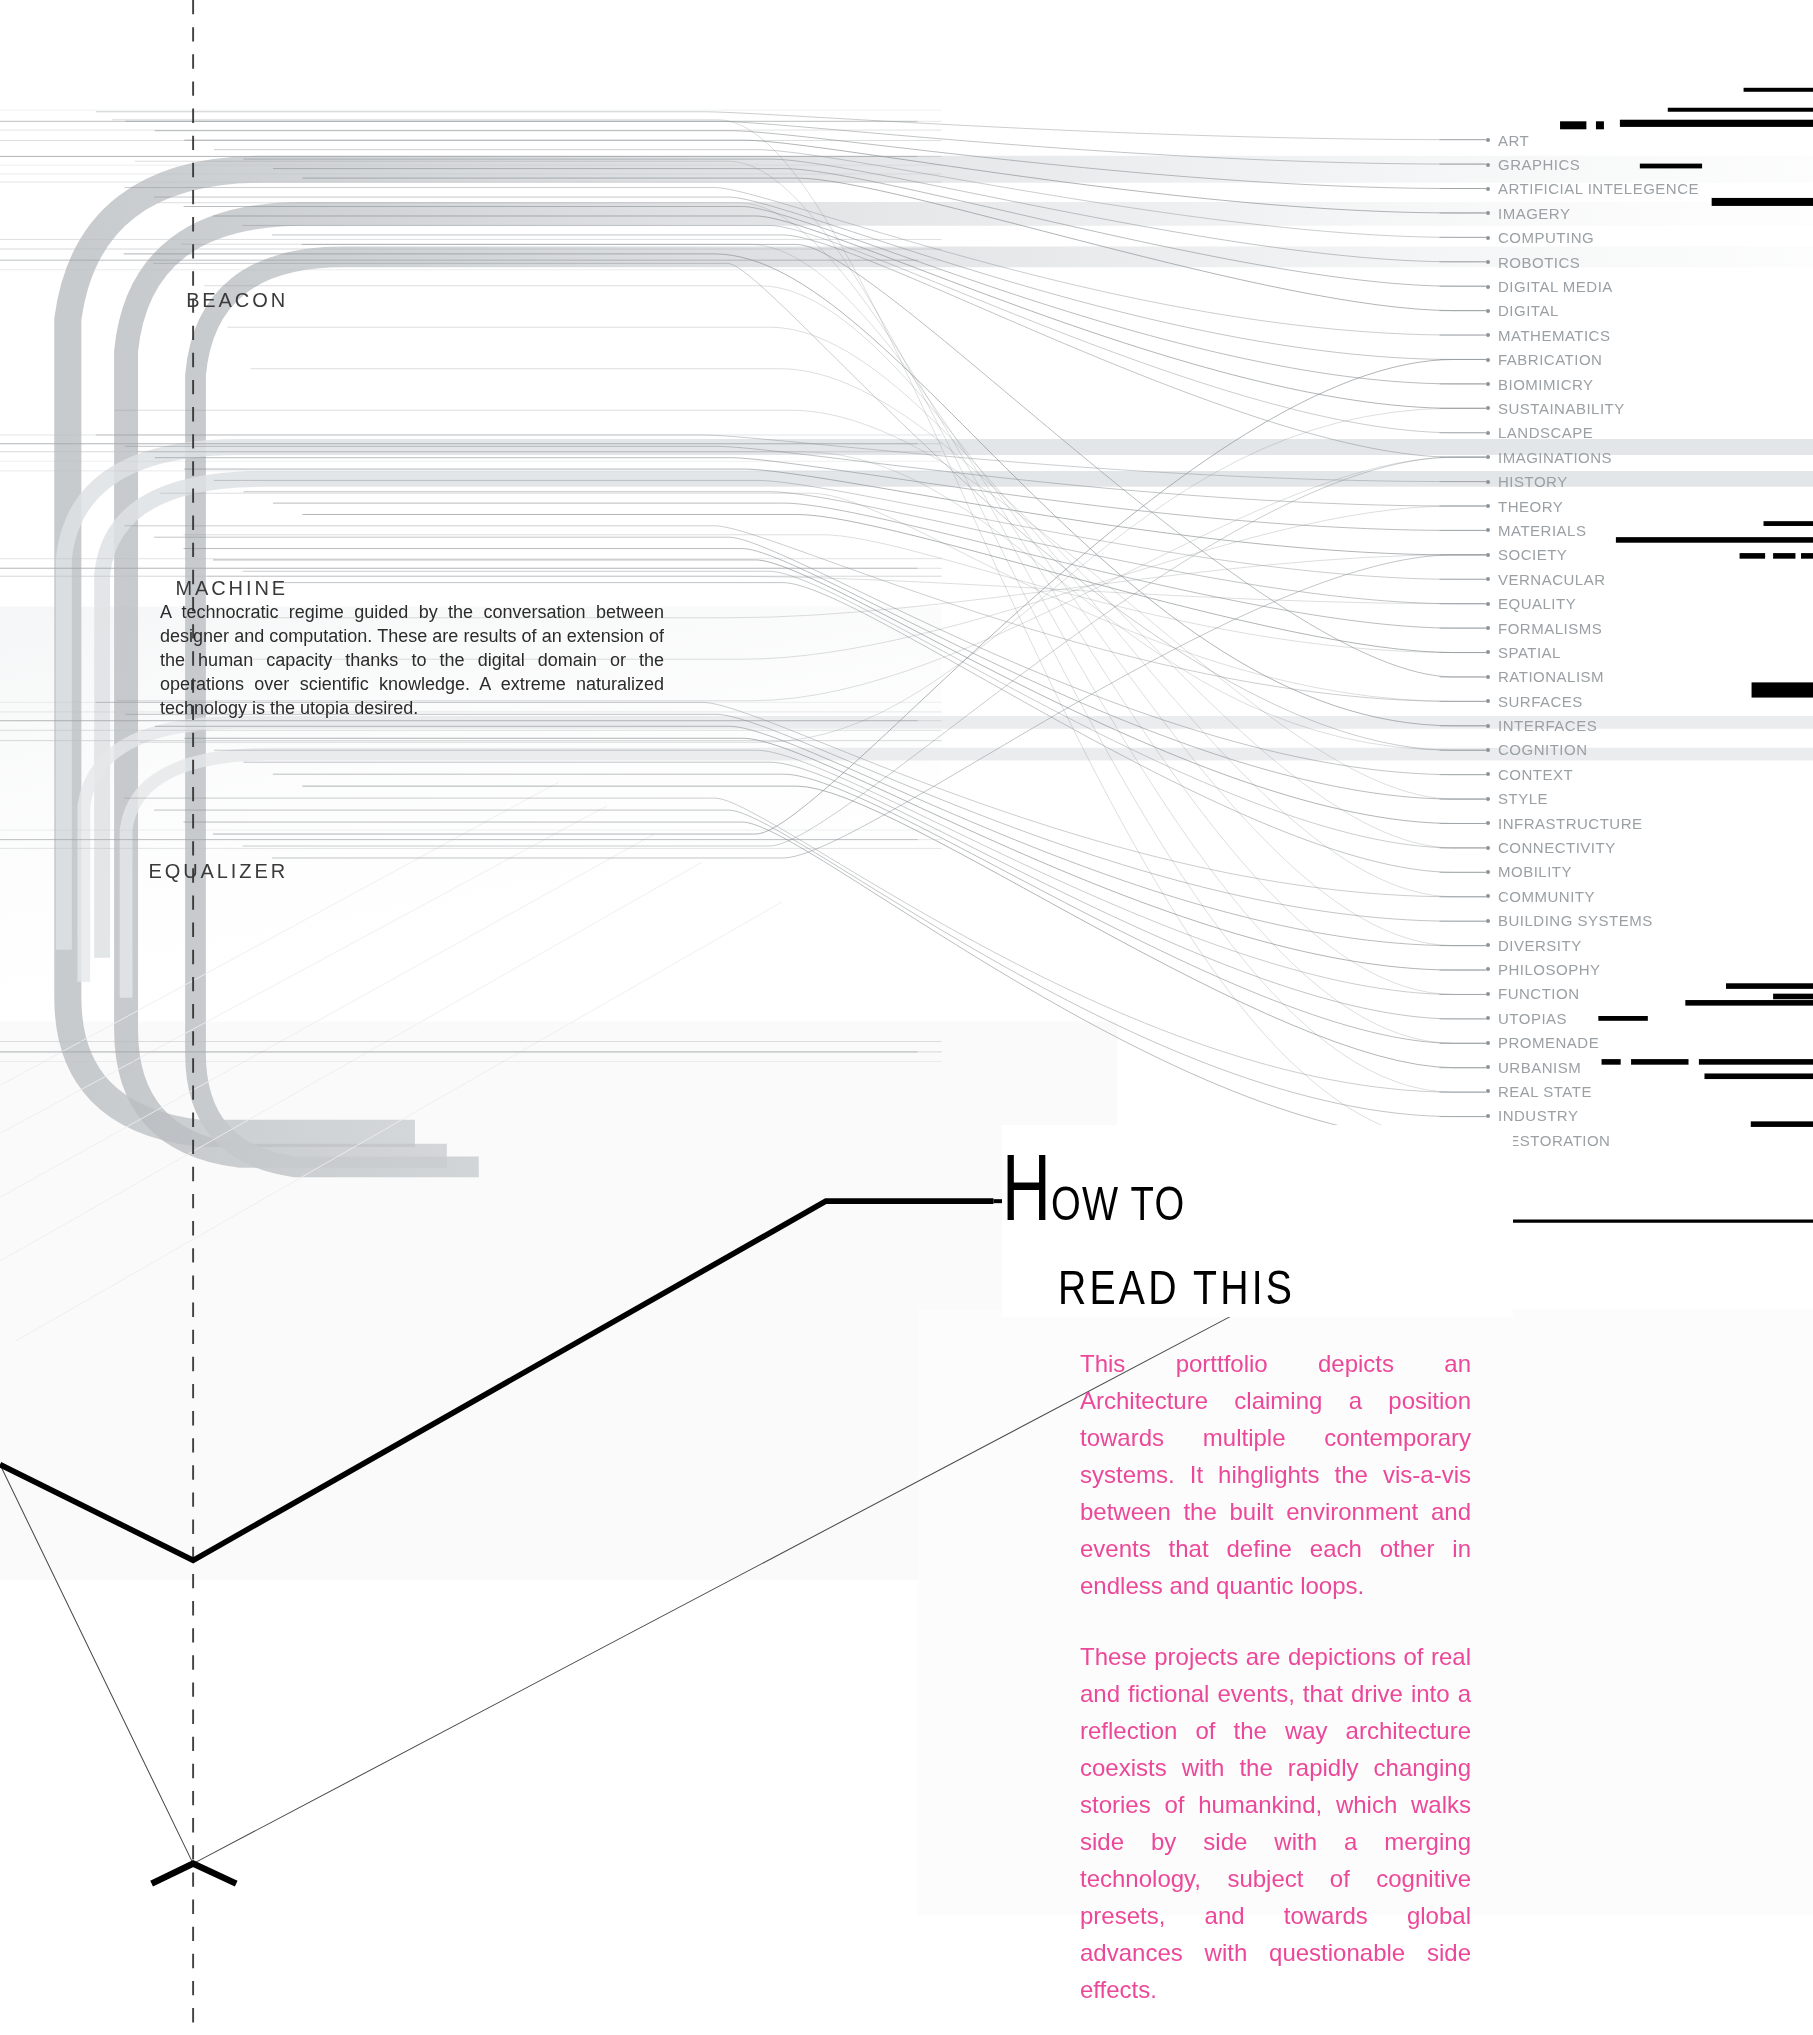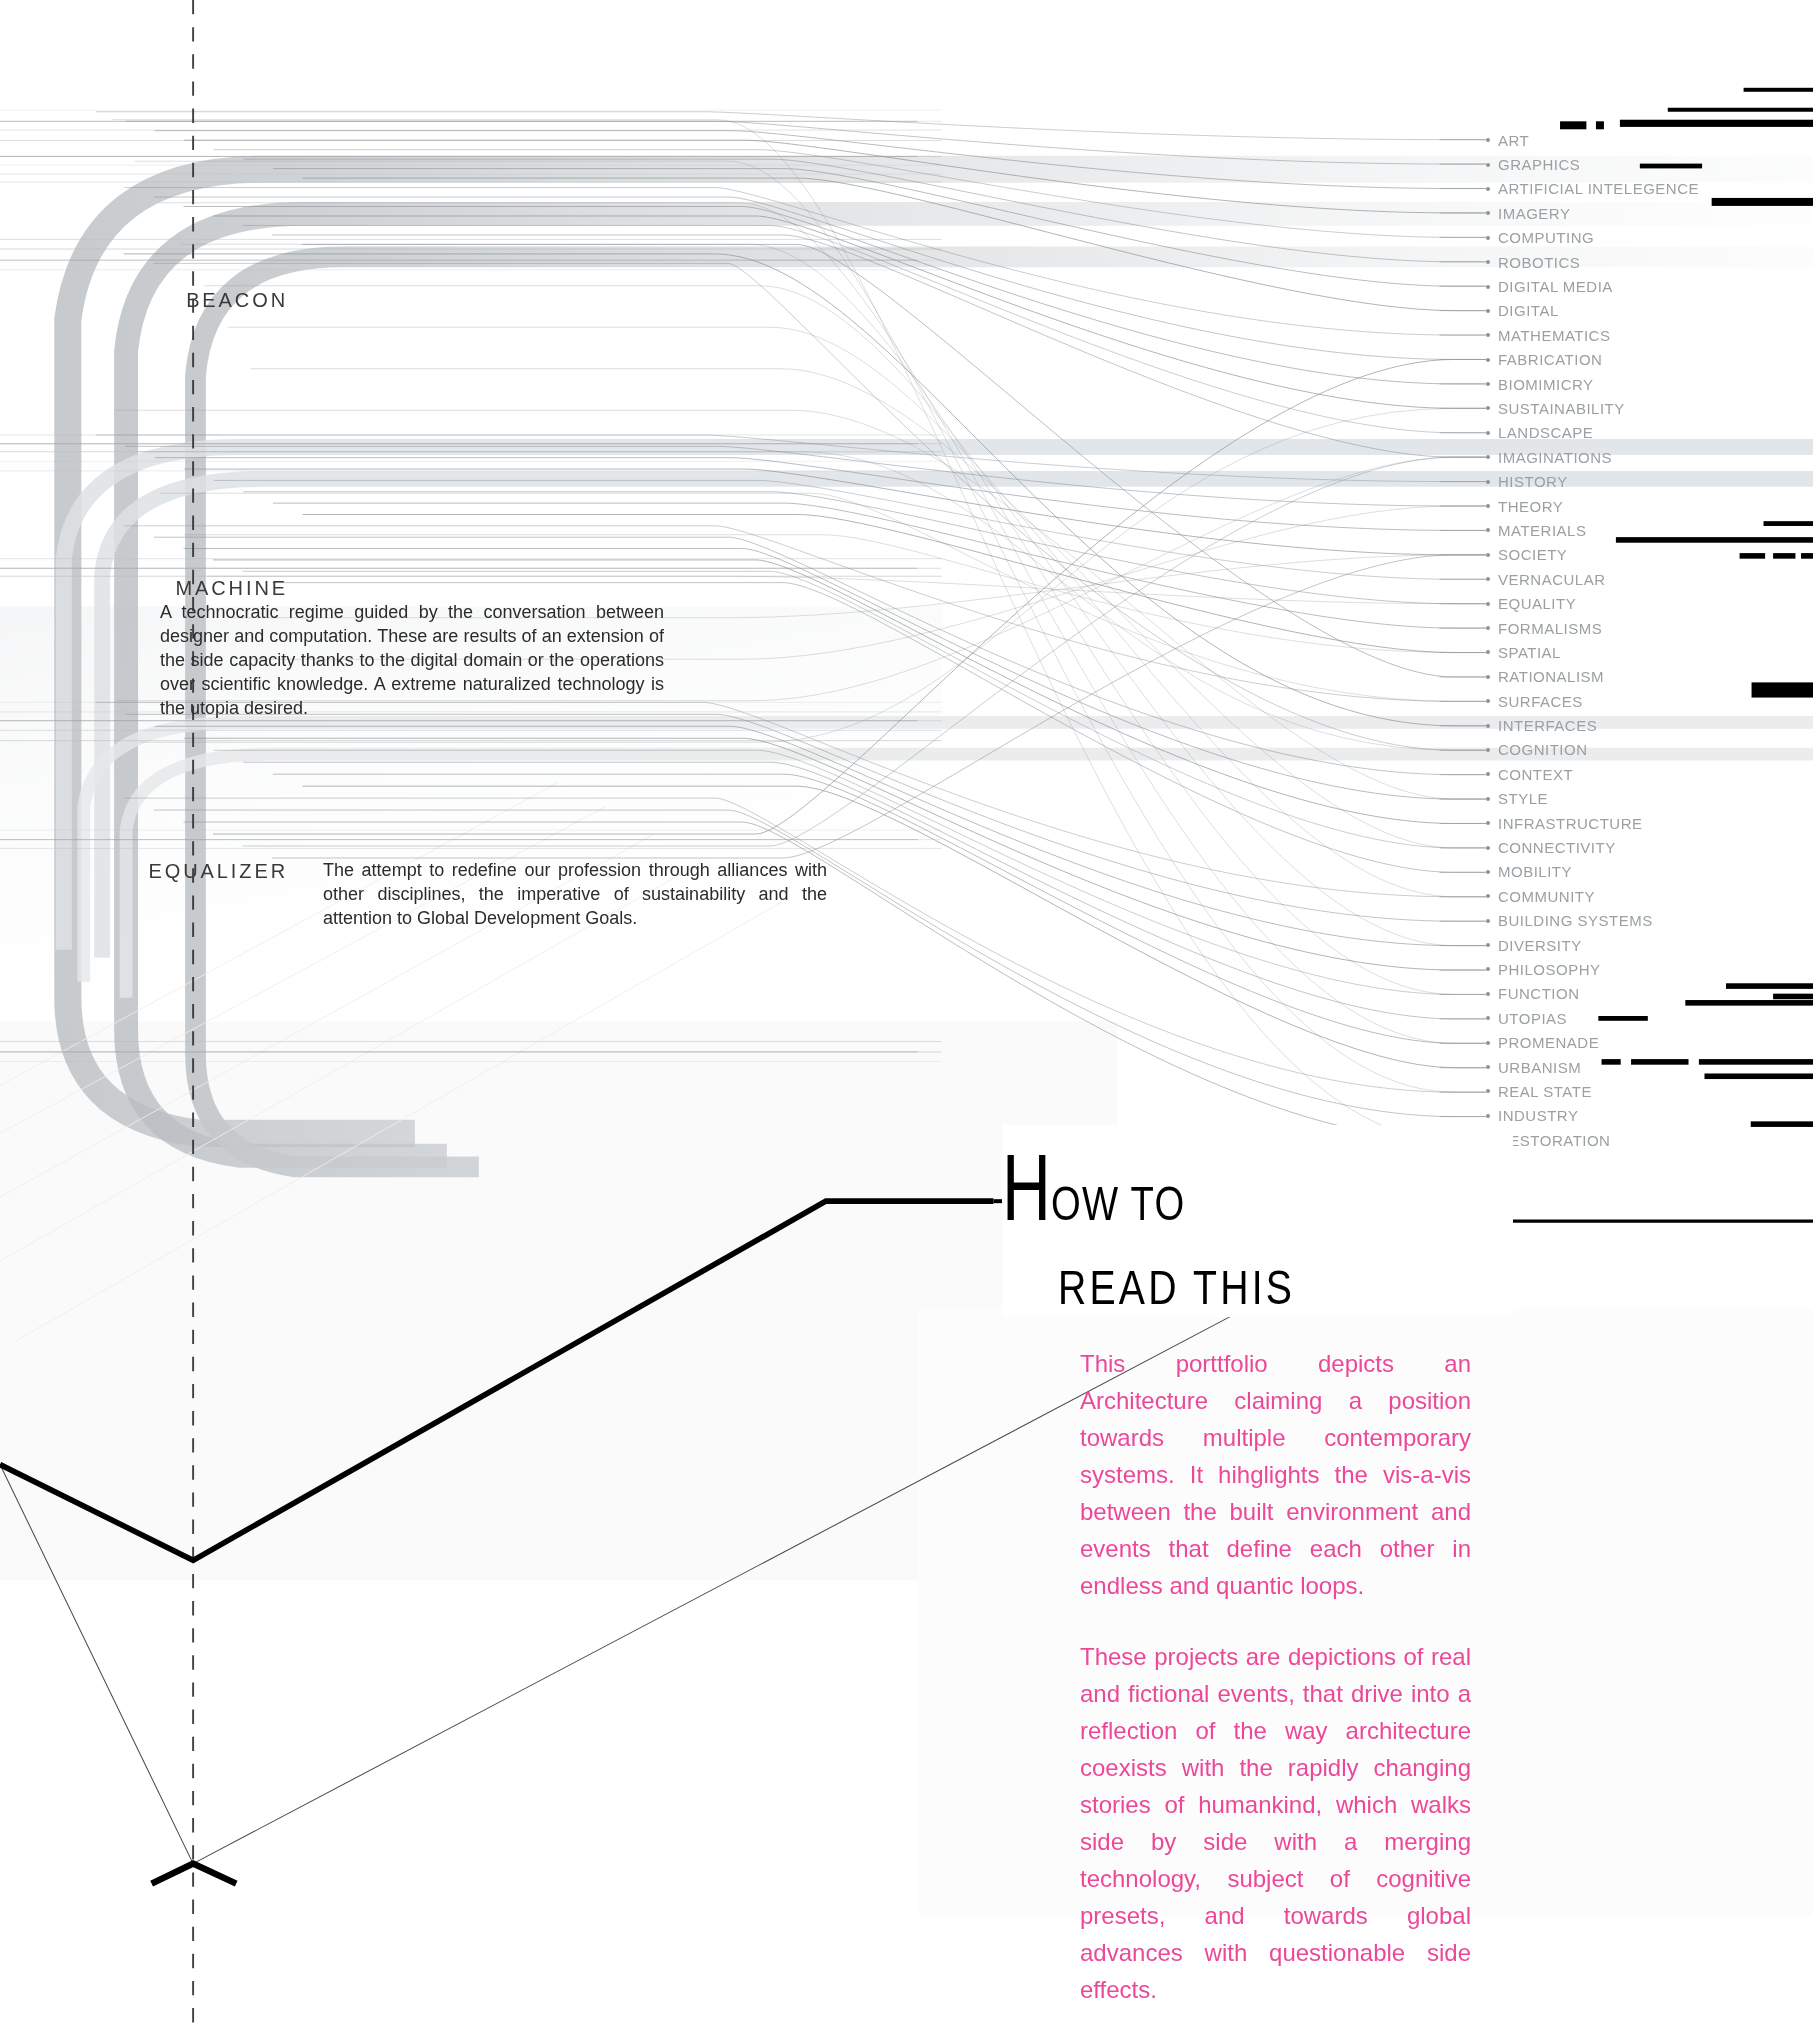--- a/index.html
+++ b/index.html
@@ -302,26 +302,25 @@
     <rect x="2136" y="1345" width="136" height="7" fill="#000000"></rect>
     <rect x="2194" y="1405" width="78" height="7" fill="#000000"></rect>
   </svg>
 
 <div class="domain-block" id="block-beacon">
   <div class="domain-title nosel">BEACON</div>
 </div>
 
 <div class="domain-block" id="block-machine">
   <div class="domain-title nosel">MACHINE</div>
-  <div class="domain-body">A technocratic regime guided by the conversation between designer and computation. These are results of an extension of the side capacity thanks to the digital domain or the operations over scientific knowledge. A extreme naturalized technology is the utopia desired.</div>
+  <div class="domain-body">A technocratic regime guided by the conversation between designer and computation. These are results of an extension of the human capacity thanks to the digital domain or the operations over scientific knowledge. A extreme naturalized technology is the utopia desired.</div>
 </div>
 
 <div class="domain-block" id="block-equalizer">
   <div class="domain-title nosel">EQUALIZER</div>
-  <div class="domain-body">The attempt to redefine our profession through alliances with other disciplines, the imperative of sustainability and the attention to Global Development Goals.</div>
 </div>
 
 <div id="keyword-list">
     <div class="kw-row">
       <span class="kw-dot"></span>
       <span class="kw-label">ART</span>
     </div>
     <div class="kw-row">
       <span class="kw-dot"></span>
       <span class="kw-label">GRAPHICS</span>

